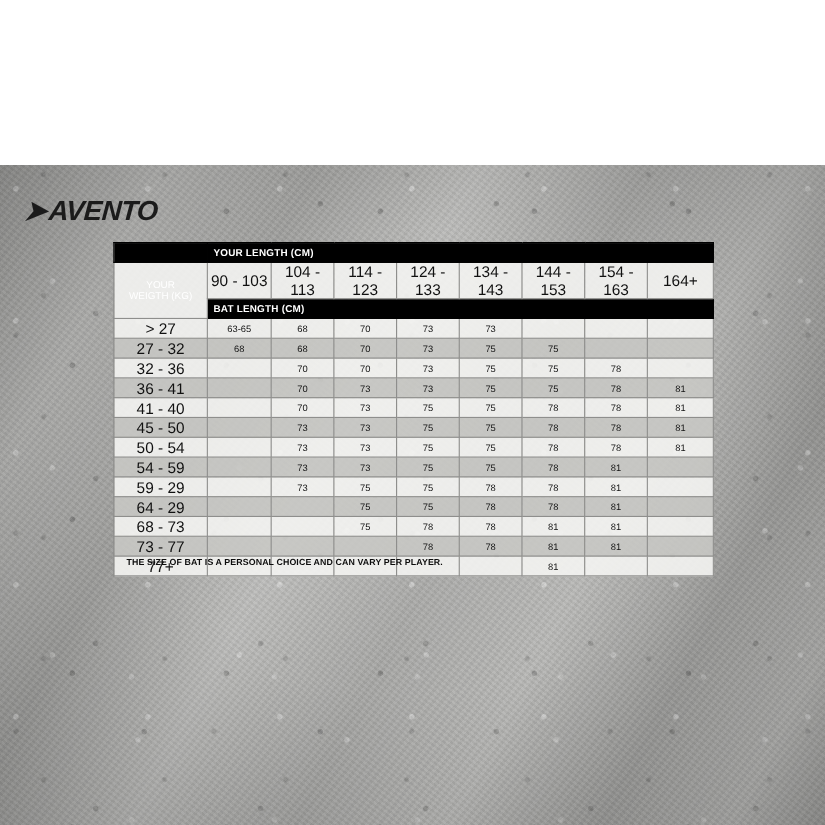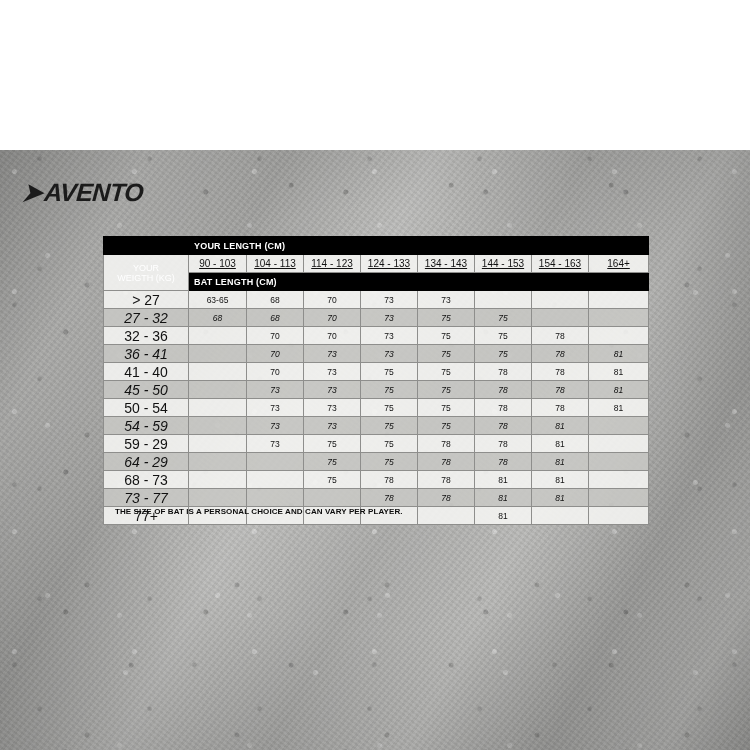--- a/index.html
+++ b/index.html
@@ -78,21 +78,21 @@
   }
   .logo .mark {
     display: inline-block;
     margin-right: 2px;
   }
 
   
   .chart {
     position: absolute;
     left: 103px;
-    top: 236px;
+    top: 220px;
     width: 545px;
   }
   table.size-table {
     border-collapse: collapse;
     table-layout: fixed;
     width: 545px;
     font-size: 8.5px;
     color: #111;
   }
   table.size-table td, table.size-table th {
@@ -126,30 +126,29 @@
     font-weight: bold;
     text-align: left;
     padding-left: 5px;
     font-size: 9px;
     line-height: 10px;
     border: 1px solid #000;
   }
   th.col-head {
     background: rgba(244,244,242,0.92);
     color: #111;
-    font-size: 10px;
+    font-size: 14px;
     font-weight: normal;
-    text-decoration: underline;
   }
   td.rowlabel {
     text-align: left;
     padding-left: 5px;
     font-size: 14px;
   }
-  tr.alt td, tr.alt th { background: rgba(200,200,197,0.88); font-style: italic; }
+  tr.alt td, tr.alt th { background: rgba(200,200,197,0.88); }
 
   .note {
     position: absolute;
     left: 115px;
     top: 507px;
     width: 560px;
     color: #0d0d0d;
     font-size: 8px;
     font-weight: bold;
     line-height: 10.5px;

